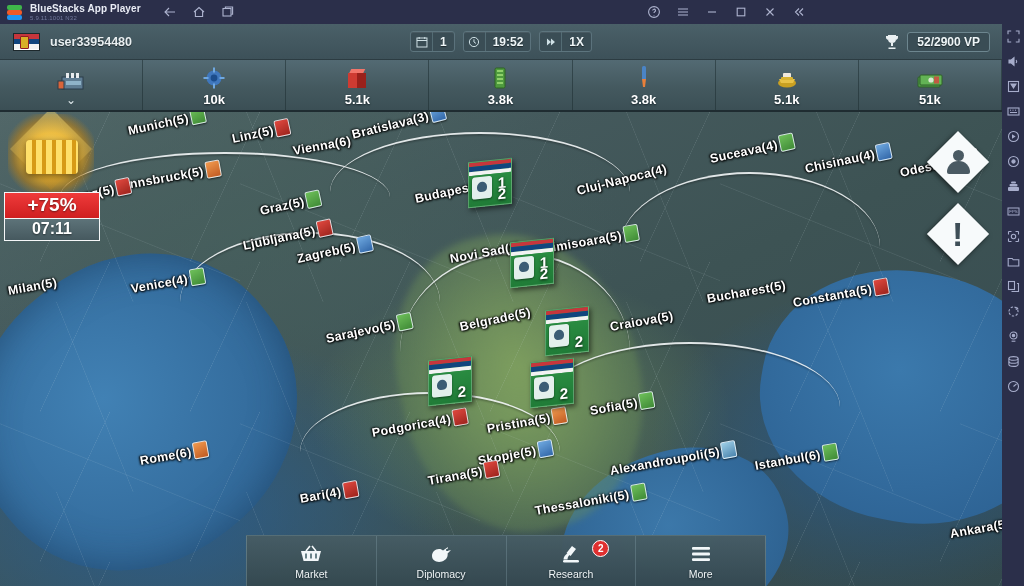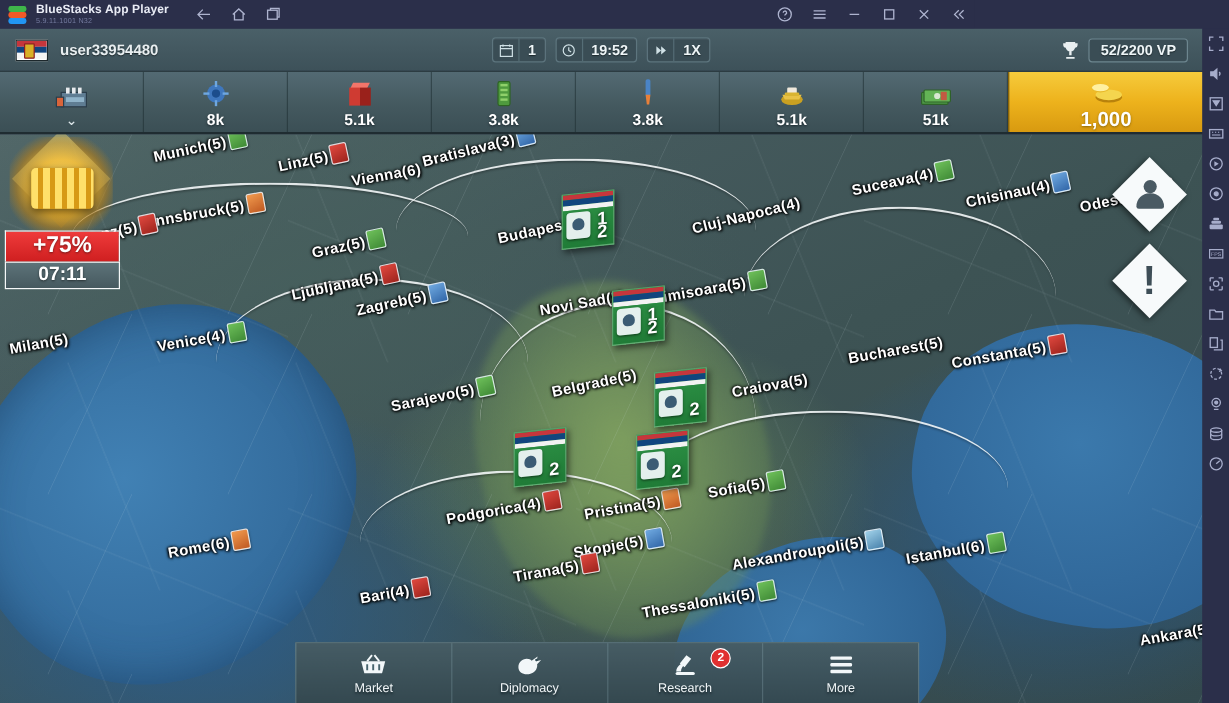--- a/index.html
+++ b/index.html
@@ -408,21 +408,21 @@
         <div class="pval">1X</div>
       </div>
     </div>
 
     <div class="vp-wrap">
       <div class="trophy">
         <svg width="16" height="17" viewBox="0 0 16 17">
             <path d="M4 2h8v4a4 4 0 01-8 0zM4 3H2v1.6c0 1.3 1 2.2 2 2.3M12 3h2v1.6c0 1.3-1 2.2-2 2.3M7 10h2v3H7zM4.5 14.6h7v1.4h-7z" fill="currentColor"></path>
           </svg>
       </div>
-      <div class="vp-box">52/2200 VP</div>
+      <div class="vp-box">52/2900 VP</div>
     </div>
   </div>
 
   <div class="resbar">
 
     <div class="res">
       <div class="ricon">
         <svg width="30" height="20" viewBox="0 0 30 20">
           <rect x="6" y="6" width="21" height="12" fill="#5f7d93" stroke="#2b3d4a"></rect>
           <rect x="2" y="10" width="6" height="8" fill="#d9643a" stroke="#2b3d4a"></rect>
@@ -442,21 +442,21 @@
           <circle cx="11" cy="11" r="7.5" fill="#3f77bd"></circle>
           <circle cx="11" cy="11" r="3.4" fill="#1c4d8c"></circle>
           <g fill="#6ea7e0">
               <rect x="10" y="0.5" width="2" height="5"></rect>
               <rect x="10" y="16.5" width="2" height="5"></rect>
               <rect x="0.5" y="10" width="5" height="2"></rect>
               <rect x="16.5" y="10" width="5" height="2"></rect>
             </g>
         </svg>
       </div>
-      <div class="rval">8k</div>
+      <div class="rval">10k</div>
     </div>
 
     <div class="res">
       <div class="ricon">
         <div class="cube">
             <span class="top" style="background:#f2756a"></span>
             <span class="fl" style="background:#cf3b32"></span>
             <span class="fr" style="background:#9a211b"></span>
           </div>
       </div>
@@ -505,31 +505,20 @@
         <svg width="26" height="16" viewBox="0 0 26 16">
           <rect x="1" y="4" width="22" height="10" rx="1" fill="#4e9a46" stroke="#2e6129"></rect>
           <rect x="3" y="2" width="22" height="10" rx="1" fill="#63b355" stroke="#2e6129"></rect>
           <circle cx="14" cy="7" r="2.6" fill="#d9e8d2"></circle>
           <rect x="17" y="3.5" width="5" height="7" fill="#d14a3f" opacity=".85"></rect>
         </svg>
       </div>
       <div class="rval">51k</div>
     </div>
 
-    <div class="res gold">
-      <div class="ricon">
-        <svg width="30" height="20" viewBox="0 0 30 20">
-          <ellipse cx="17" cy="14" rx="11" ry="4.5" fill="#b8820c"></ellipse>
-          <ellipse cx="17" cy="12" rx="11" ry="4.5" fill="#f4d54e"></ellipse>
-          <ellipse cx="10" cy="7" rx="7" ry="3" fill="#e8b92a"></ellipse>
-          <ellipse cx="10" cy="6" rx="7" ry="3" fill="#fff0a0"></ellipse>
-        </svg>
-      </div>
-      <div class="rval">1,000</div>
-    </div>
   </div>
 
   <div class="map">
     <div class="sea sea-adriatic"></div>
     <div class="sea sea-black"></div>
     <div class="sea sea-aegean"></div>
     <div class="landmass serbia-core"></div>
     <div class="map-grid"></div>
 
     <div class="border" style="left:60px;  top:40px;  width:330px; height:90px;"></div>

